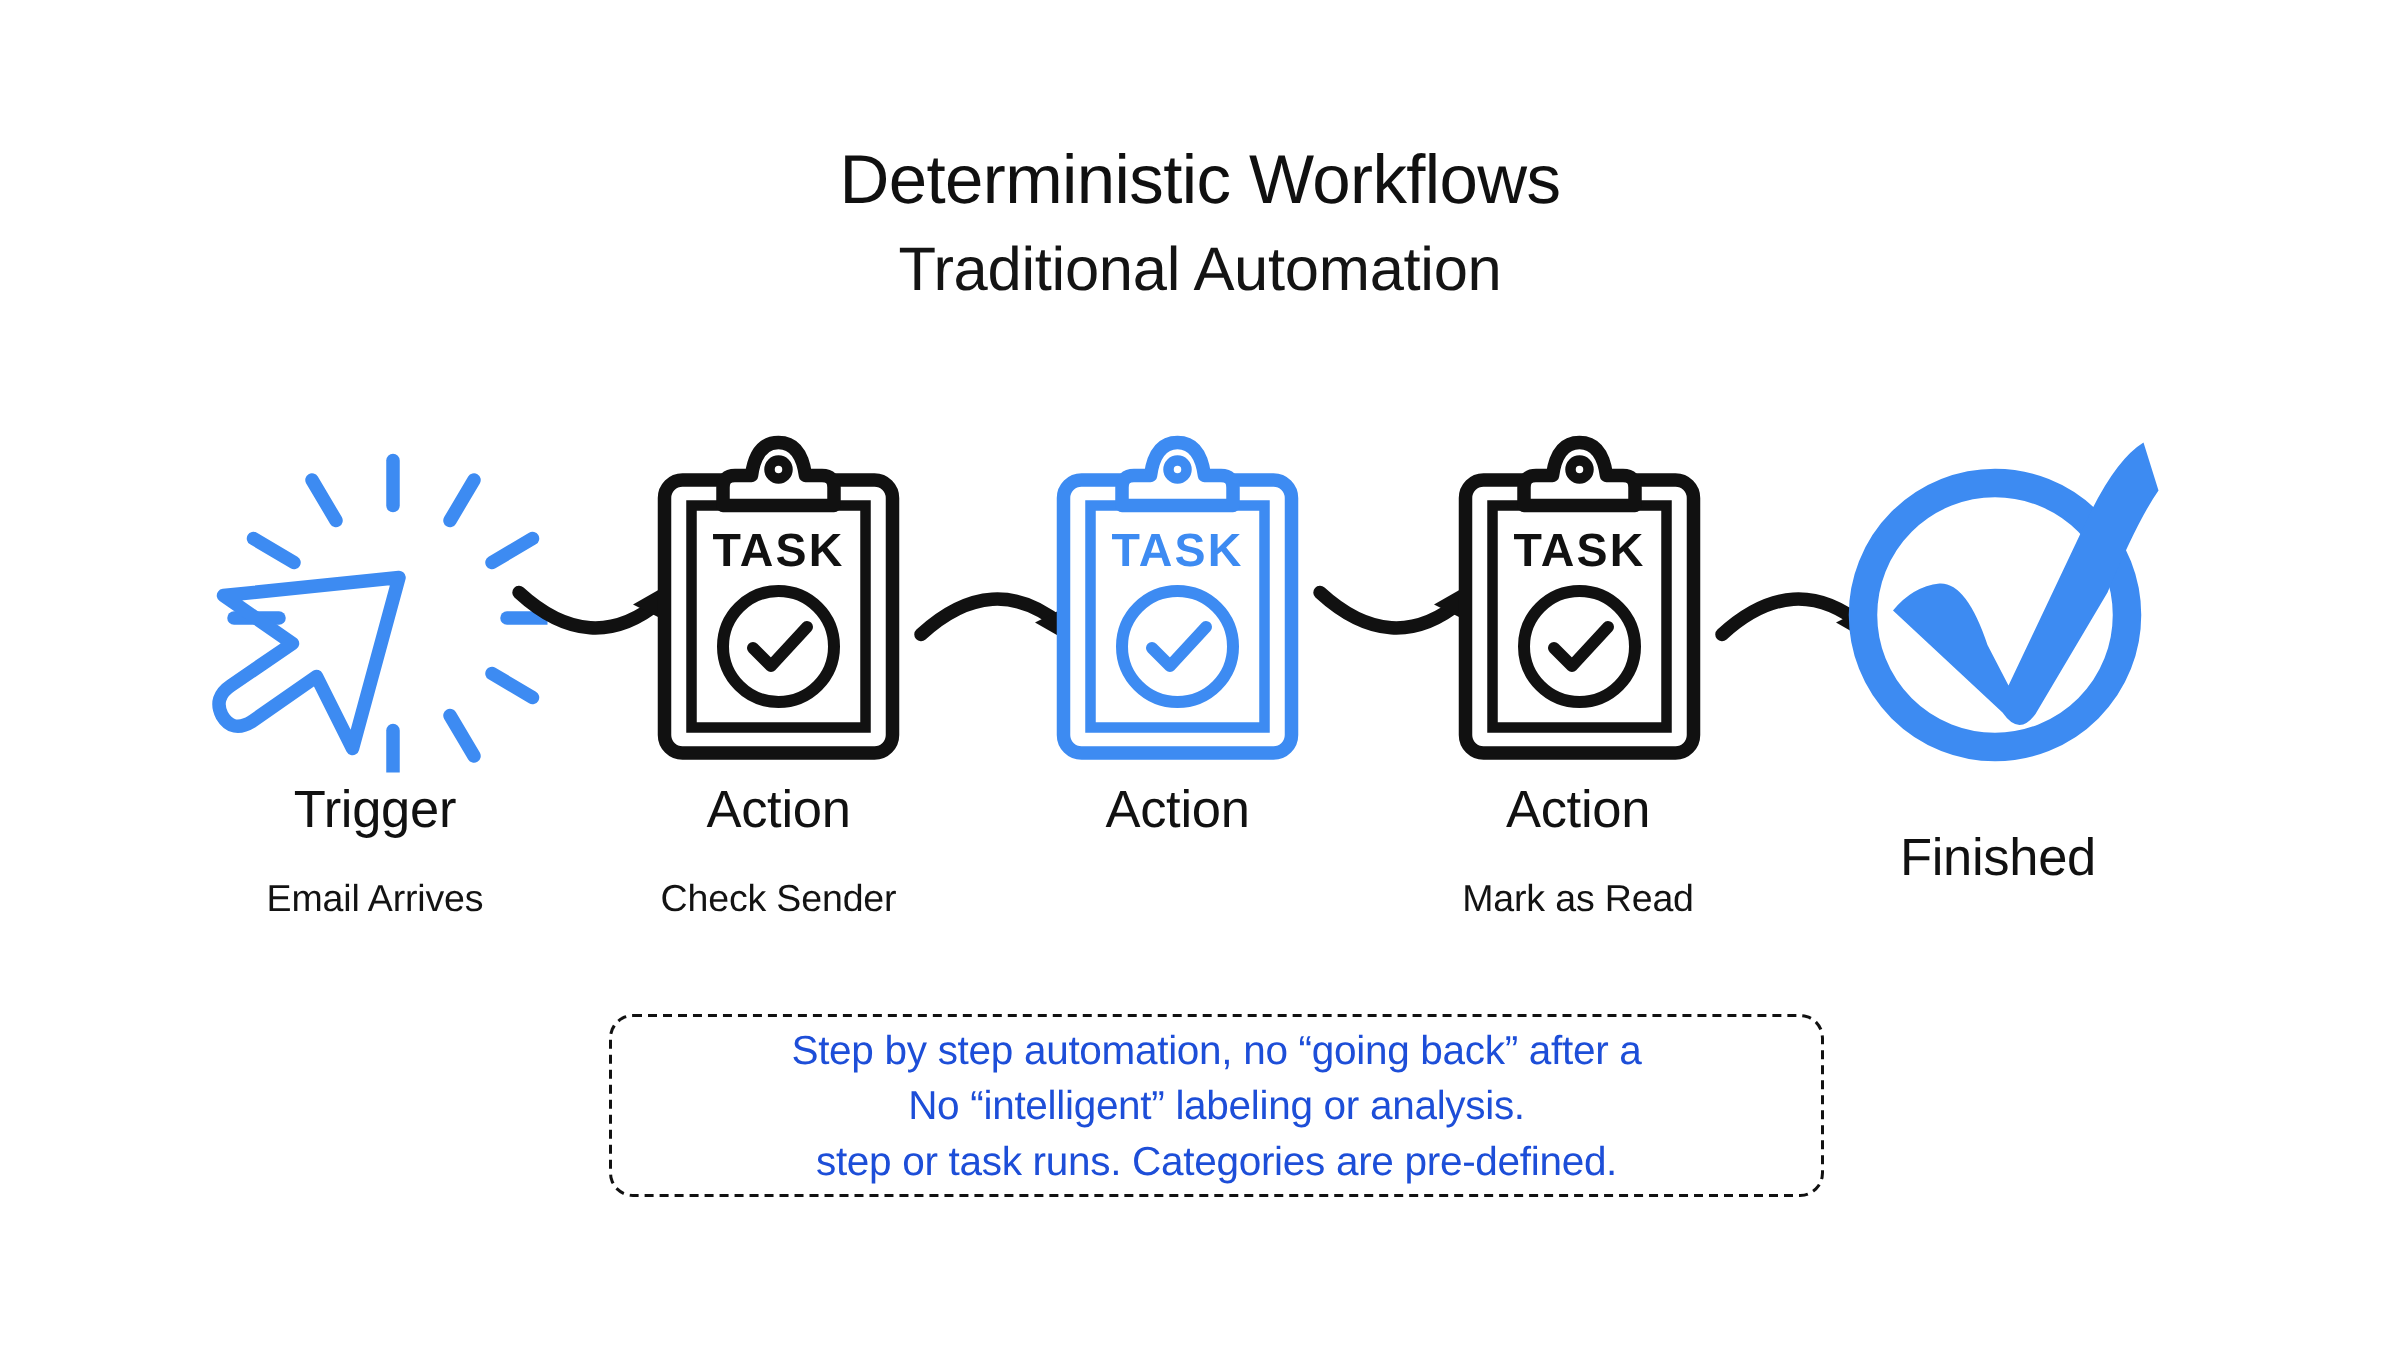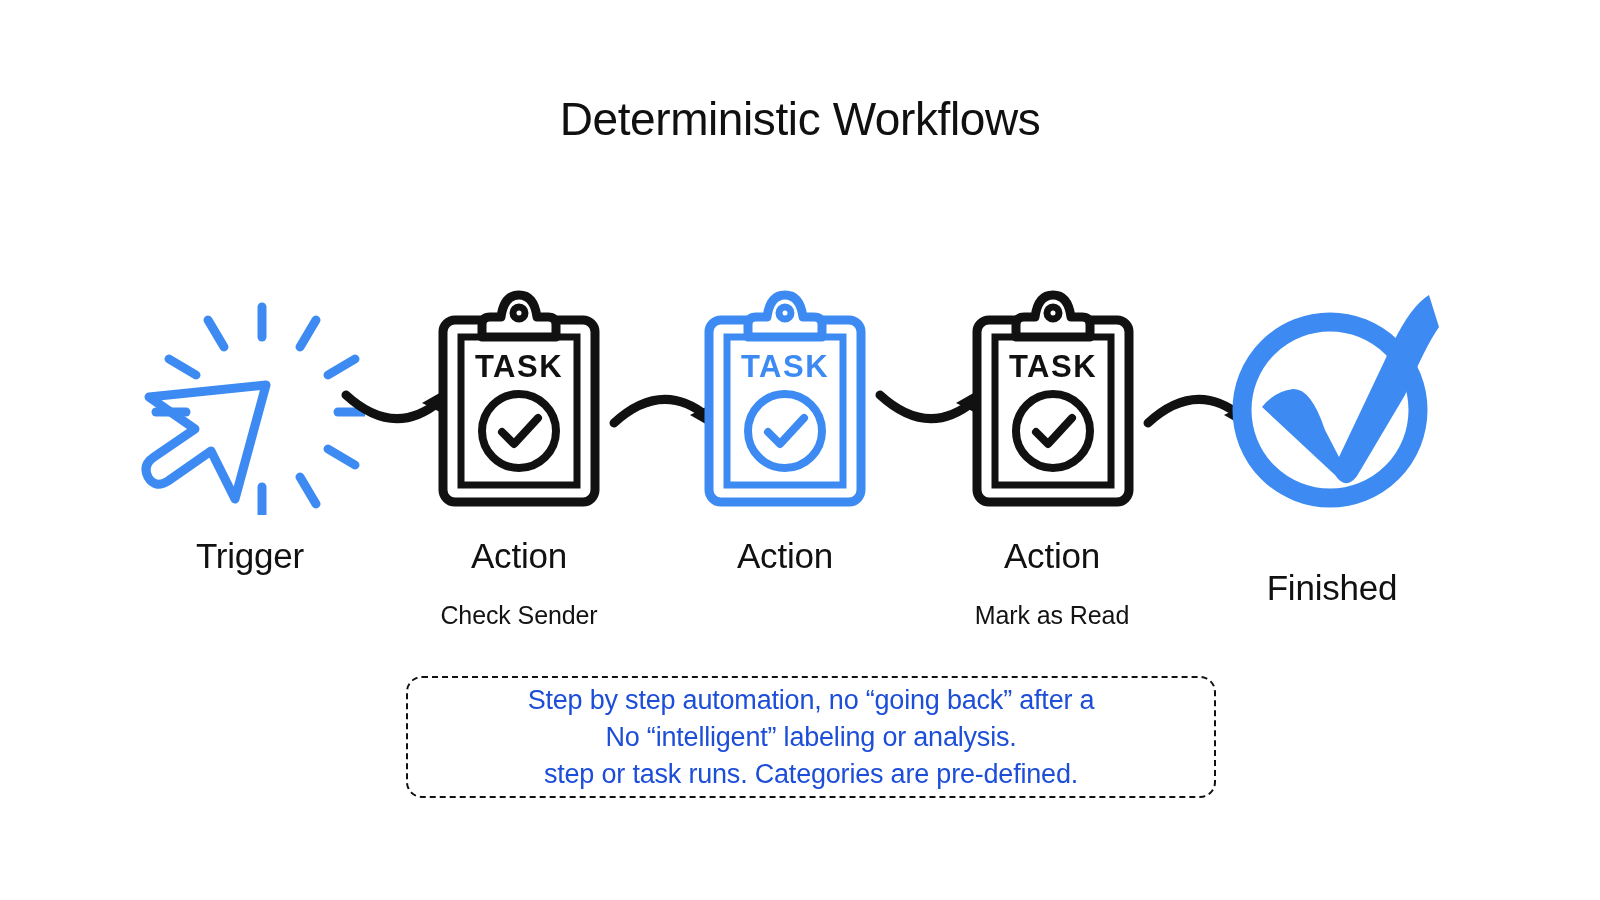--- a/index.html
+++ b/index.html
@@ -69,21 +69,21 @@
     top: 88px;
     width: 130px;
     height: 76px;
   }
   .connector svg { display: block; }
 
   
   #labels {
     position: absolute;
     left: 0;
-    top: 536px;
+    top: 520px;
     width: 1600px;
     height: 120px;
   }
   .labelgroup {
     position: absolute;
     top: 0;
     width: 260px;
     text-align: center;
   }
   .lbl-main {
@@ -126,20 +126,21 @@
     color: #1d4ed8;
     padding: 0 30px;
   }
   #caption-text .cl { display: block; }
 </style>
 </head>
 <body>
 
 <div id="header">
   <div id="title">Deterministic Workflows</div>
+  <div id="subtitle">Traditional Automation</div>
 </div>
 
 <div id="flow">
 
   <div class="node" style="left:135px;">
     <div class="art">
       <svg width="230" height="230" viewBox="0 0 230 230" fill="none" xmlns="http://www.w3.org/2000/svg">
         <g stroke="#3d8bf2" stroke-width="9" stroke-linecap="round">
 
           <line x1="127" y1="52" x2="127" y2="22"></line>
@@ -244,20 +245,21 @@
       </svg>
     </div>
   </div>
 
 </div>
 
 <div id="labels">
 
   <div class="labelgroup" style="left:120px;">
     <div class="lbl-main">Trigger</div>
+    <div class="lbl-sub">Email Arrives</div>
   </div>
 
   <div class="labelgroup" style="left:389px;">
     <div class="lbl-main">Action</div>
     <div class="lbl-sub">Check Sender</div>
   </div>
 
   <div class="labelgroup" style="left:655px;">
     <div class="lbl-main">Action</div>
   </div>

